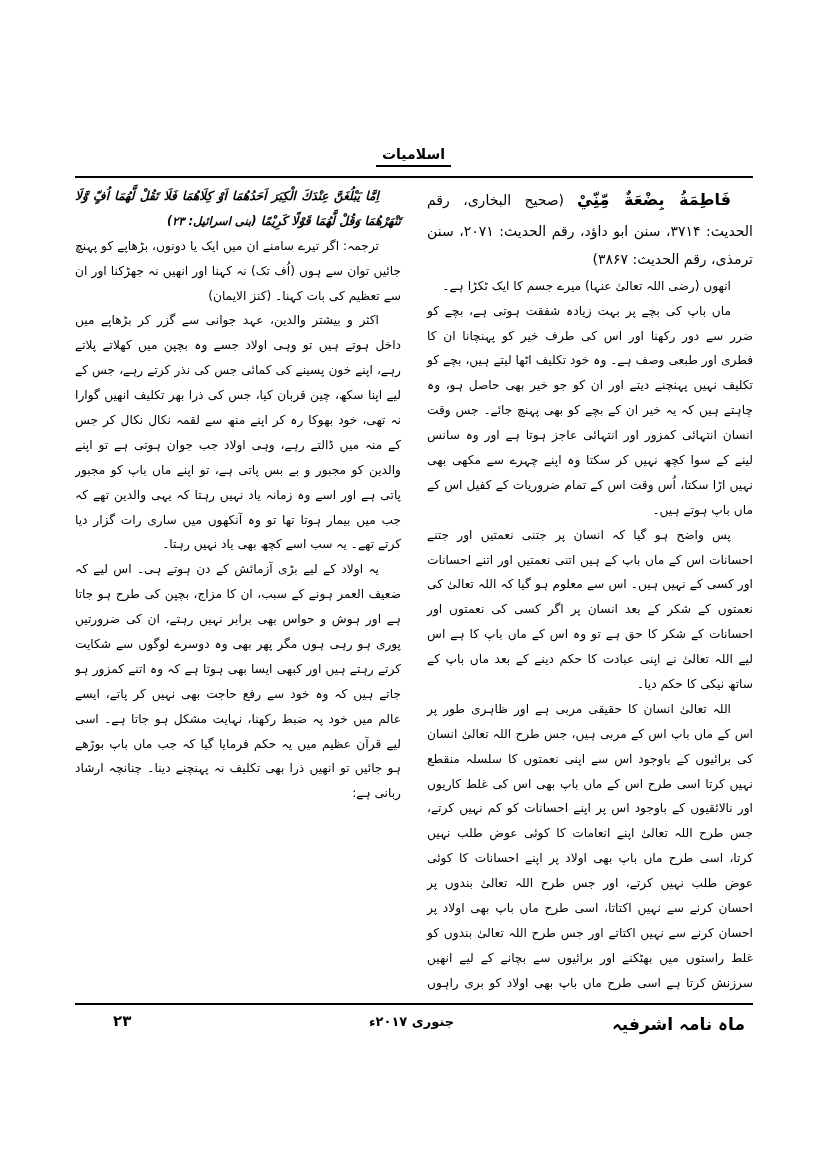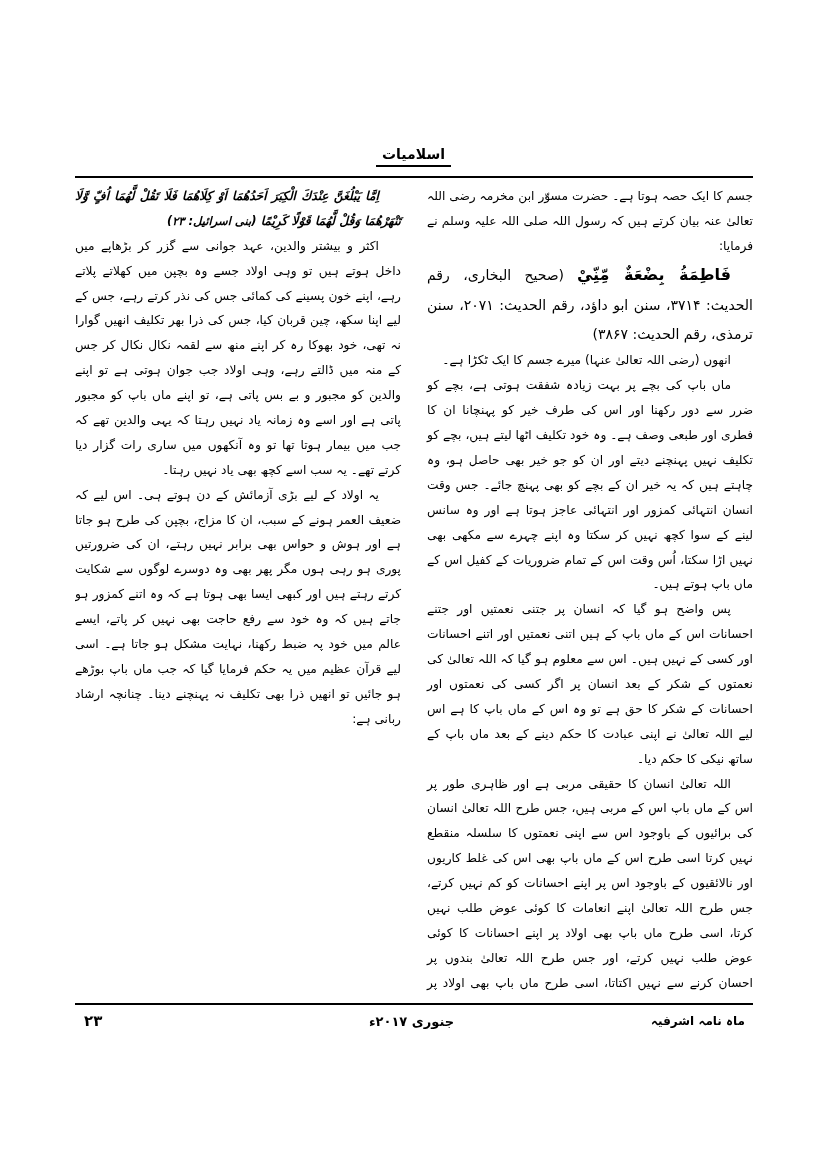--- a/index.html
+++ b/index.html
@@ -37,62 +37,62 @@
   }
   .indent{text-indent:22px;}
   .verse{font-weight:bold;font-size:12.8px;font-style:italic;}
   .verse .cite{font-weight:bold;font-size:11.5px;}
   .hadith{text-indent:22px;}
   .hadith .arabic{font-weight:bold;font-size:16px;}
   .hadith .refs{font-size:14px;}
 
   
   .footer-page{
-    position:absolute;top:1012px;left:84px;
+    position:absolute;top:1012px;left:113px;
     font-size:15px;font-weight:bold;
   }
   .footer-date{
     position:absolute;top:1014px;left:0;right:4px;text-align:center;
     font-size:13px;font-weight:bold;direction:rtl;
   }
   .footer-mag{
     position:absolute;top:1014px;right:82px;
-    font-size:12px;font-weight:bold;direction:rtl;margin-left:23px;
+    font-size:17px;font-weight:bold;direction:rtl;margin-left:23px;
   }
 </style>
 </head>
 <body>
 
 <div class="page">
 
   <div class="header-title">
     <span class="word">اسلامیات</span>
   </div>
   <div class="rule header"></div>
 
   <div class="columns">
 
     <div class="col">
-      <p>جسم کا ایک حصہ ہوتا ہے۔ حضرت مسوّر ابن مخرمہ رضی اللہ تعالیٰ عنہ بیان کرتے ہیں کہ رسول اللہ صلی اللہ علیہ وسلم نے فرمایا:</p>
       <p class="hadith">
         <span class="arabic">فَاطِمَةُ بِضْعَةٌ مِّنِّيْ</span>
         <span class="refs">(صحیح البخاری، رقم الحدیث: ۳۷۱۴، سنن ابو داؤد، رقم الحدیث: ۲۰۷۱، سنن ترمذی، رقم الحدیث: ۳۸۶۷)</span>
       </p>
       <p class="indent">انھوں (رضی اللہ تعالیٰ عنہا) میرے جسم کا ایک ٹکڑا ہے۔</p>
       <p class="indent">ماں باپ کی بچے پر بہت زیادہ شفقت ہوتی ہے، بچے کو ضرر سے دور رکھنا اور اس کی طرف خیر کو پہنچانا ان کا فطری اور طبعی وصف ہے۔ وہ خود تکلیف اٹھا لیتے ہیں، بچے کو تکلیف نہیں پہنچنے دیتے اور ان کو جو خیر بھی حاصل ہو، وہ چاہتے ہیں کہ یہ خیر ان کے بچے کو بھی پہنچ جائے۔ جس وقت انسان انتہائی کمزور اور انتہائی عاجز ہوتا ہے اور وہ سانس لینے کے سوا کچھ نہیں کر سکتا وہ اپنے چہرے سے مکھی بھی نہیں اڑا سکتا، اُس وقت اس کے تمام ضروریات کے کفیل اس کے ماں باپ ہوتے ہیں۔</p>
       <p class="indent">پس واضح ہو گیا کہ انسان پر جتنی نعمتیں اور جتنے احسانات اس کے ماں باپ کے ہیں اتنی نعمتیں اور اتنے احسانات اور کسی کے نہیں ہیں۔ اس سے معلوم ہو گیا کہ اللہ تعالیٰ کی نعمتوں کے شکر کے بعد انسان پر اگر کسی کی نعمتوں اور احسانات کے شکر کا حق ہے تو وہ اس کے ماں باپ کا ہے اس لیے اللہ تعالیٰ نے اپنی عبادت کا حکم دینے کے بعد ماں باپ کے ساتھ نیکی کا حکم دیا۔</p>
       <p class="indent">اللہ تعالیٰ انسان کا حقیقی مربی ہے اور ظاہری طور پر اس کے ماں باپ اس کے مربی ہیں، جس طرح اللہ تعالیٰ انسان کی برائیوں کے باوجود اس سے اپنی نعمتوں کا سلسلہ منقطع نہیں کرتا اسی طرح اس کے ماں باپ بھی اس کی غلط کاریوں اور نالائقیوں کے باوجود اس پر اپنے احسانات کو کم نہیں کرتے، جس طرح اللہ تعالیٰ اپنے انعامات کا کوئی عوض طلب نہیں کرتا، اسی طرح ماں باپ بھی اولاد پر اپنے احسانات کا کوئی عوض طلب نہیں کرتے، اور جس طرح اللہ تعالیٰ بندوں پر احسان کرنے سے نہیں اکتاتا، اسی طرح ماں باپ بھی اولاد پر احسان کرنے سے نہیں اکتاتے اور جس طرح اللہ تعالیٰ بندوں کو غلط راستوں میں بھٹکنے اور برائیوں سے بچانے کے لیے انھیں سرزنش کرتا ہے اسی طرح ماں باپ بھی اولاد کو بری راہوں سے بچانے کے لیے سرزنش کرتے ہیں۔ ان وجوہ کی بنا پر اللہ تعالیٰ نے اپنی عبادت کا حکم دینے کے بعد ماں باپ کے ساتھ احسان کرنے کا حکم دیا۔”</p>
 
     </div>
 
     <div class="col">
       <p class="verse indent">
         <span>اِمَّا یَبْلُغَنَّ عِنْدَكَ الْكِبَرَ اَحَدُهُمَا اَوْ كِلَاهُمَا فَلَا تَقُلْ لَّهُمَا اُفٍّ وَّلَا تَنْهَرْهُمَا وَقُلْ لَّهُمَا قَوْلًا كَرِیْمًا</span>
         <span class="cite">(بنی اسرائیل: ۲۳)</span>
       </p>
+      <p class="indent">ترجمہ: اگر تیرے سامنے ان میں ایک یا دونوں، بڑھاپے کو پہنچ جائیں توان سے ہوں (اُف تک) نہ کہنا اور انھیں نہ جھڑکنا اور ان سے تعظیم کی بات کہنا۔ (کنز الایمان)</p>
       <p class="indent">اکثر و بیشتر والدین، عہد جوانی سے گزر کر بڑھاپے میں داخل ہوتے ہیں تو وہی اولاد جسے وہ بچپن میں کھلاتے پلاتے رہے، اپنے خون پسینے کی کمائی جس کی نذر کرتے رہے، جس کے لیے اپنا سکھ، چین قربان کیا، جس کی ذرا بھر تکلیف انھیں گوارا نہ تھی، خود بھوکا رہ کر اپنے منھ سے لقمہ نکال نکال کر جس کے منہ میں ڈالتے رہے، وہی اولاد جب جوان ہوتی ہے تو اپنے والدین کو مجبور و بے بس پاتی ہے، تو اپنے ماں باپ کو مجبور پاتی ہے اور اسے وہ زمانہ یاد نہیں رہتا کہ یہی والدین تھے کہ جب میں بیمار ہوتا تھا تو وہ آنکھوں میں ساری رات گزار دیا کرتے تھے۔ یہ سب اسے کچھ بھی یاد نہیں رہتا۔</p>
       <p class="indent">یہ اولاد کے لیے بڑی آزمائش کے دن ہوتے ہی۔ اس لیے کہ ضعیف العمر ہونے کے سبب، ان کا مزاج، بچپن کی طرح ہو جاتا ہے اور ہوش و حواس بھی برابر نہیں رہتے، ان کی ضرورتیں پوری ہو رہی ہوں مگر پھر بھی وہ دوسرے لوگوں سے شکایت کرتے رہتے ہیں اور کبھی ایسا بھی ہوتا ہے کہ وہ اتنے کمزور ہو جاتے ہیں کہ وہ خود سے رفع حاجت بھی نہیں کر پاتے، ایسے عالم میں خود پہ ضبط رکھنا، نہایت مشکل ہو جاتا ہے۔ اسی لیے قرآن عظیم میں یہ حکم فرمایا گیا کہ جب ماں باپ بوڑھے ہو جائیں تو انھیں ذرا بھی تکلیف نہ پہنچنے دینا۔ چنانچہ ارشاد ربانی ہے:</p>
 
     </div>
 
   </div>
 
   <div class="rule footer"></div>
   <div class="footer-page">۲۳</div>
   <div class="footer-date">جنوری ۲۰۱۷ء</div>

